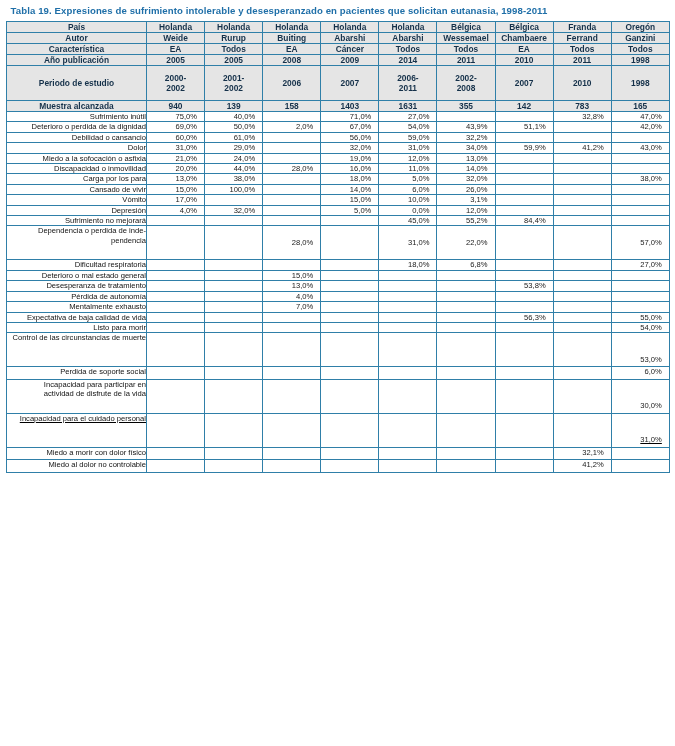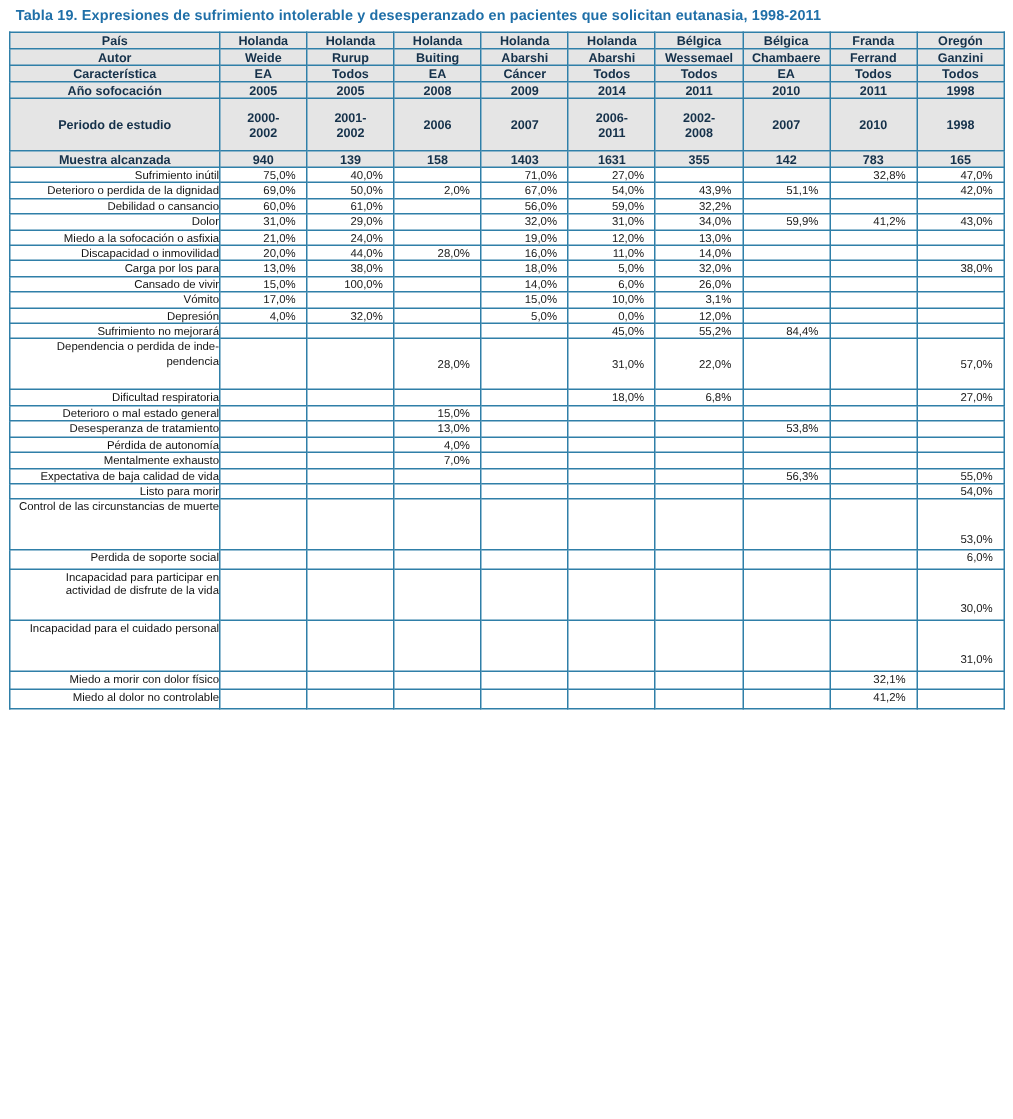--- a/index.html
+++ b/index.html
@@ -131,21 +131,21 @@
           <td>Todos</td>
           <td>EA</td>
           <td>Cáncer</td>
           <td>Todos</td>
           <td>Todos</td>
           <td>EA</td>
           <td>Todos</td>
           <td>Todos</td>
         </tr>
         <tr class="hdr">
-          <td class="lbl">Año sofocación</td>
+          <td class="lbl">Año publicación</td>
           <td>2005</td>
           <td>2005</td>
           <td>2008</td>
           <td>2009</td>
           <td>2014</td>
           <td>2011</td>
           <td>2010</td>
           <td>2011</td>
           <td>1998</td>
         </tr>
@@ -430,21 +430,21 @@
           <td class="val empty"></td>
           <td class="val empty"></td>
           <td class="val empty"></td>
           <td class="val empty"></td>
           <td class="val empty"></td>
           <td class="val empty"></td>
           <td class="val empty"></td>
           <td class="val empty"></td>
           <td class="val">30,0%</td>
         </tr>
-        <tr class="body-row botalign" style="height: 34px;">
+        <tr class="body-row botalign" style="height: 34px; text-decoration: underline;">
           <td class="lbl">Incapacidad para el cuidado personal</td>
           <td class="val empty"></td>
           <td class="val empty"></td>
           <td class="val empty"></td>
           <td class="val empty"></td>
           <td class="val empty"></td>
           <td class="val empty"></td>
           <td class="val empty"></td>
           <td class="val empty"></td>
           <td class="val">31,0%</td>

